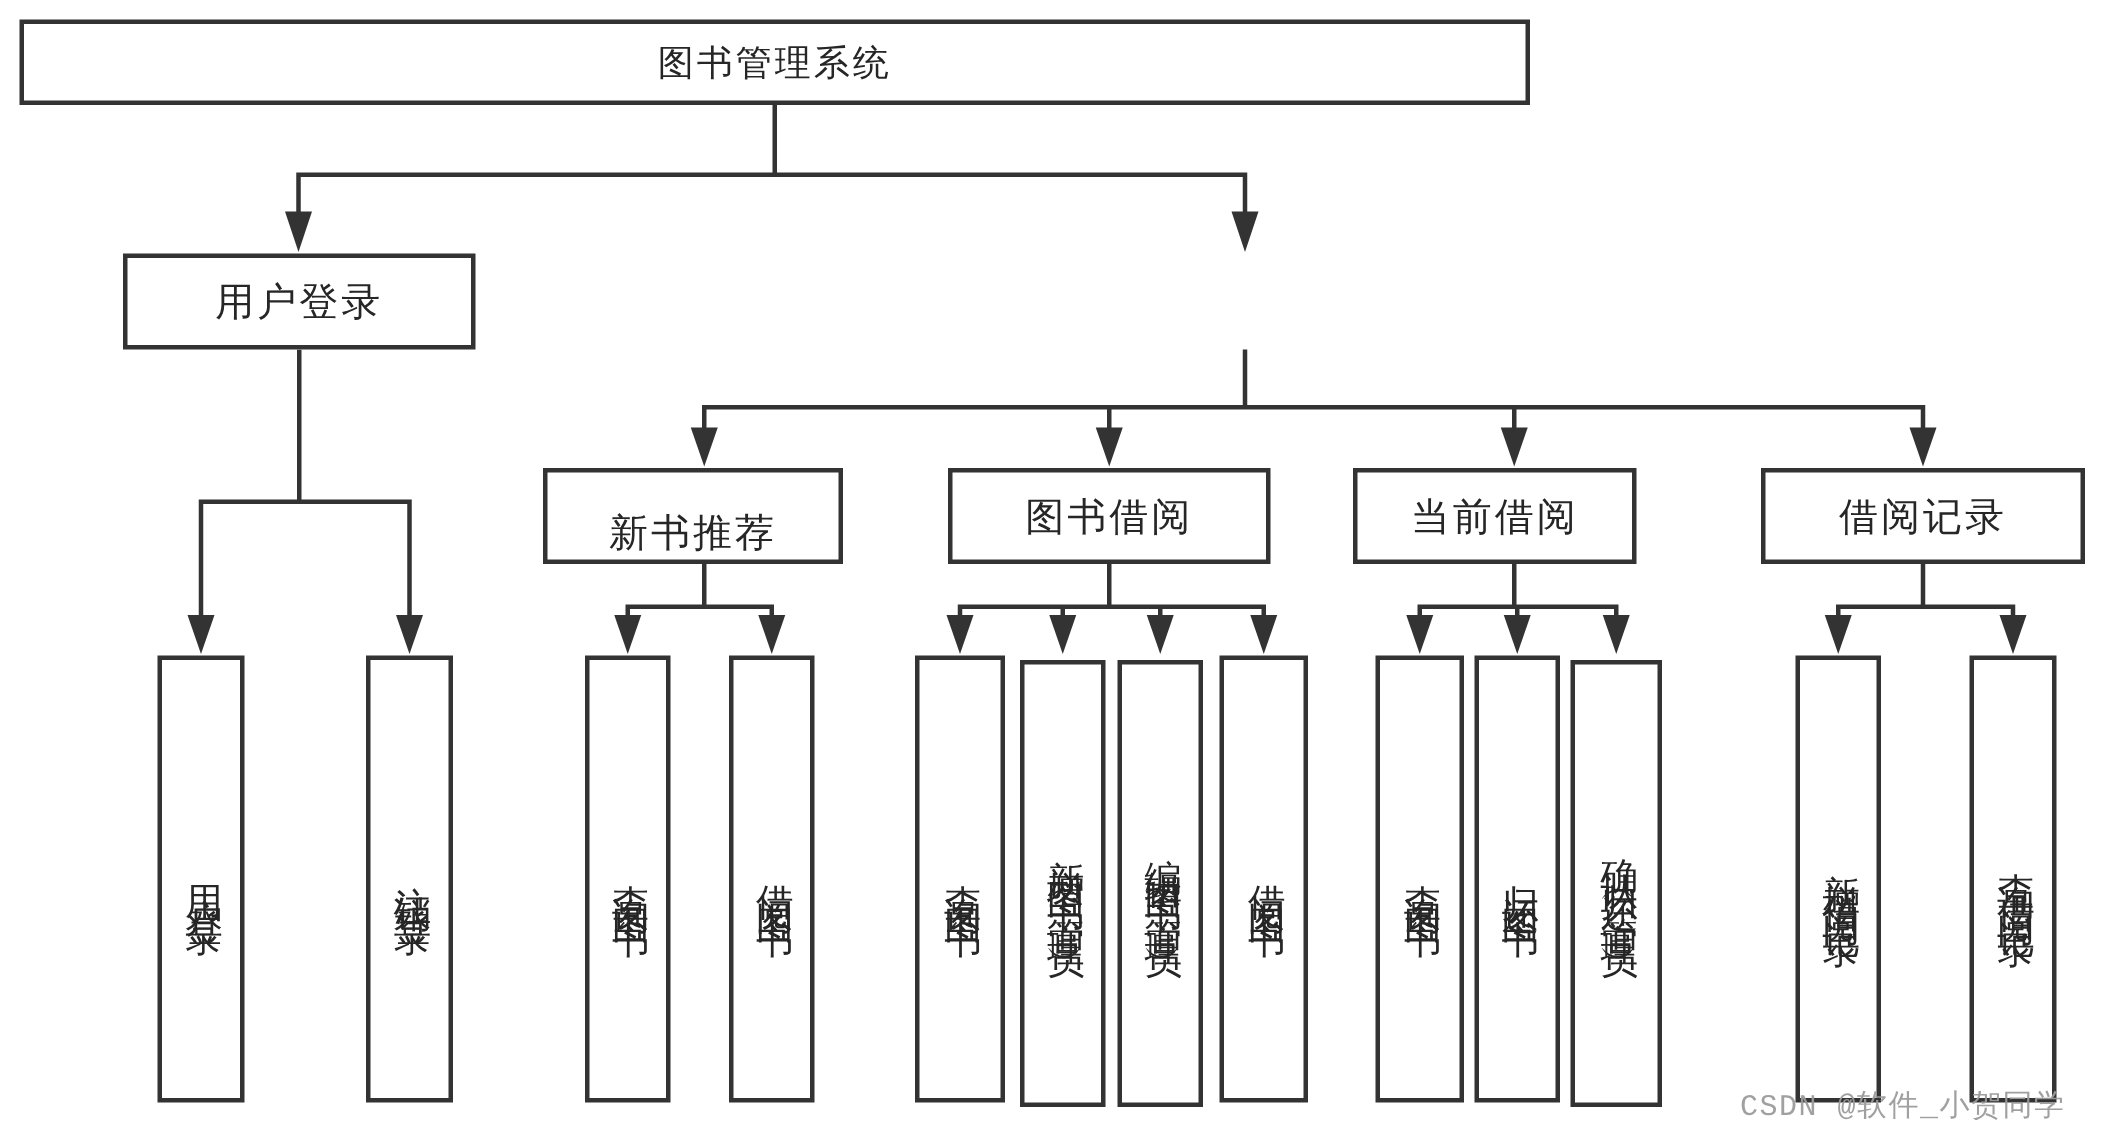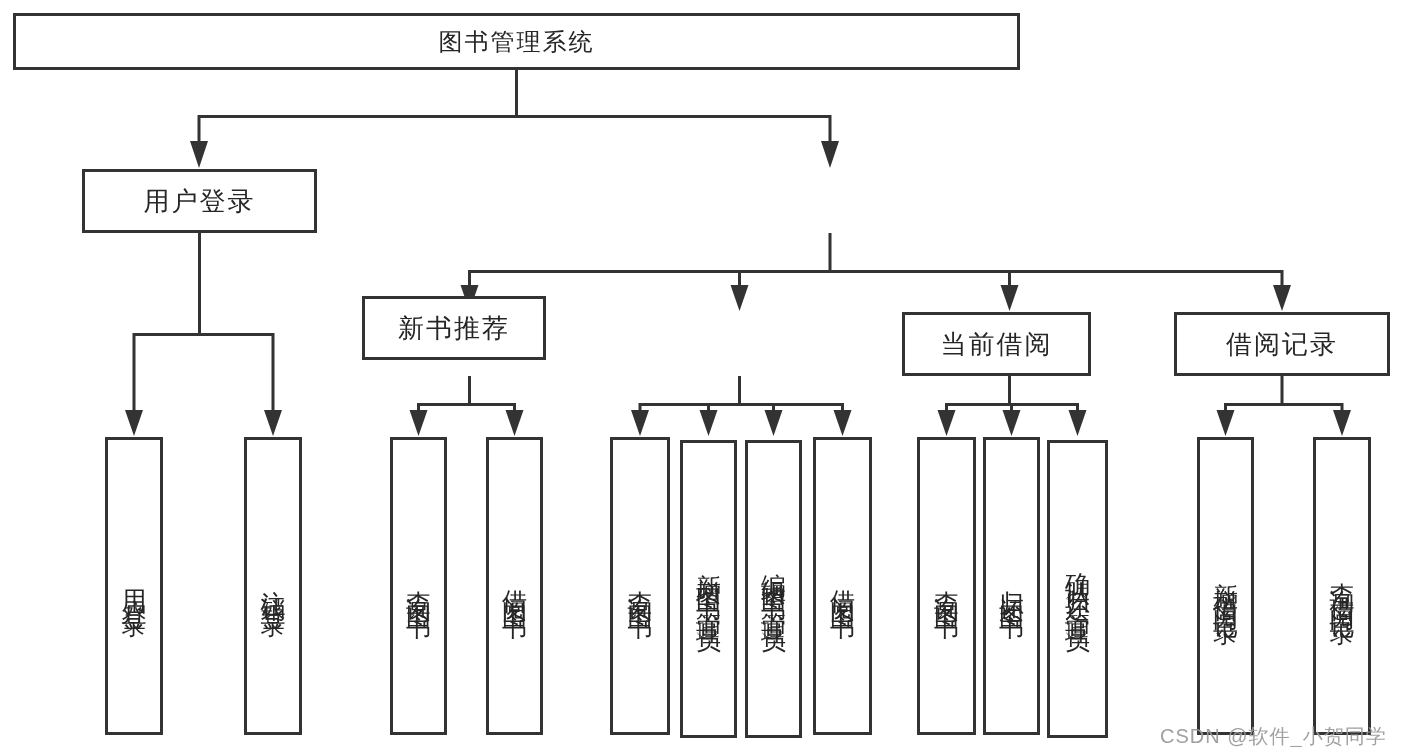--- a/index.html
+++ b/index.html
@@ -1,20 +1,20 @@
 <!DOCTYPE html>
 <html><head>
 <meta charset="utf-8">
 <style>
   html,body{margin:0;padding:0;background:#ffffff;}
   #canvas{
     position:relative;
     width:1405px;height:747px;
     background:#ffffff;
-    font-family:Liberation Sans, sans-serif;
+    font-family:Liberation Mono, monospace;
     color:#262626;
     overflow:hidden;
   }
   #connectors{position:absolute;left:0;top:0;width:1405px;height:747px;}
   .box{
     position:absolute;
     box-sizing:border-box;
     border:3px solid #333333;
     background:#ffffff;
     display:flex;
@@ -28,21 +28,21 @@
     writing-mode:vertical-lr;
     text-orientation:mixed;
     font-size:25px;
     letter-spacing:8px;
     line-height:1;
   }
   
   #root-box{left:13px;top:13px;width:1007px;height:57px;}
   #n-user-login{left:82px;top:169px;width:235px;height:64px;}
   #n-book-mgmt{left:712px;top:169px;width:236px;height:64px;}
-  #n-new-book{left:362px;top:296px;width:184px;height:64px;}
+  #n-new-book{left:362px;top:312px;width:200px;height:64px;align-items:flex-end;}
   #n-book-borrow{left:632px;top:312px;width:215px;height:64px;}
   #n-cur-borrow{left:902px;top:312px;width:189px;height:64px;}
   #n-borrow-rec{left:1174px;top:312px;width:216px;height:64px;}
   .leafbox{top:437px;height:298px;}
   #lf-a1{left:105px;width:58px;}
   #lf-a2{left:244px;width:58px;}
   #lf-b1{left:390px;width:57px;}
   #lf-b2{left:486px;width:57px;}
   #lf-c1{left:610px;width:60px;}
   #lf-c2{left:680px;width:57px;top:440px;height:298px;}
@@ -115,20 +115,23 @@
     <span class="root-label">图书管理系统</span>
   </div>
 
   <div class="box" id="n-user-login">
     <span class="hlabel">用户登录</span>
   </div>
 
   <div class="box" id="n-new-book">
     <span class="hlabel">新书推荐</span>
   </div>
+  <div class="box" id="n-book-borrow">
+    <span class="hlabel">图书借阅</span>
+  </div>
   <div class="box" id="n-cur-borrow">
     <span class="hlabel">当前借阅</span>
   </div>
   <div class="box" id="n-borrow-rec">
     <span class="hlabel">借阅记录</span>
   </div>
 
   <div class="box leafbox leaf" id="lf-a1">用户登录</div>
   <div class="box leafbox leaf" id="lf-a2">注销登录</div>
 

